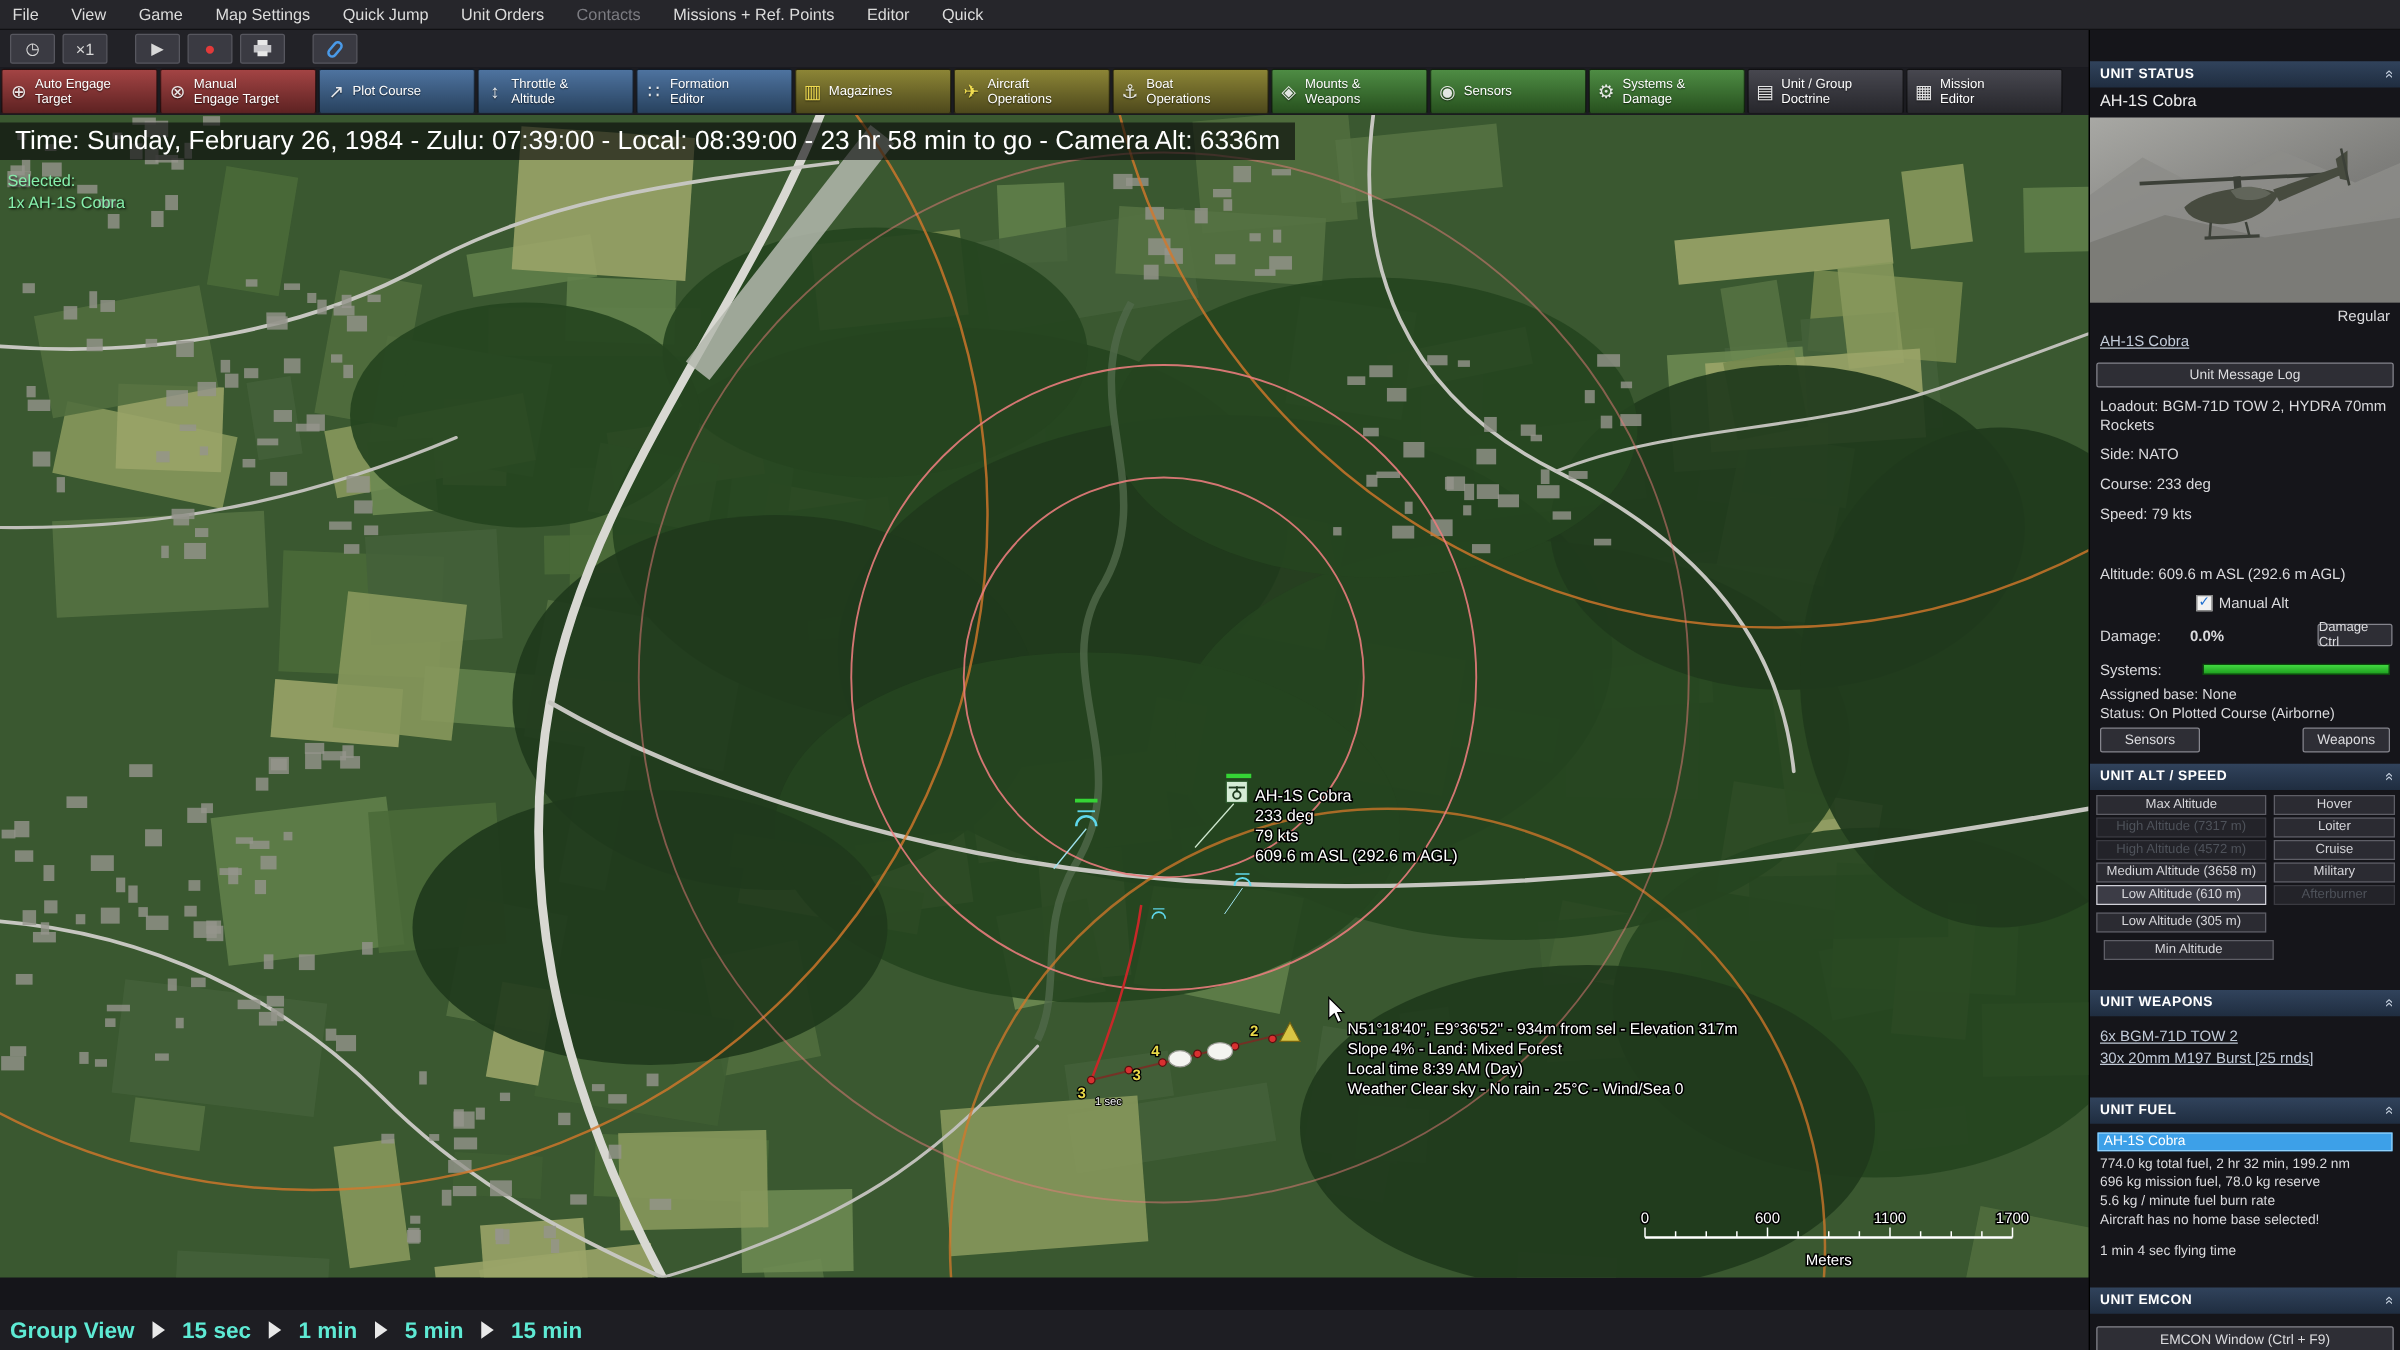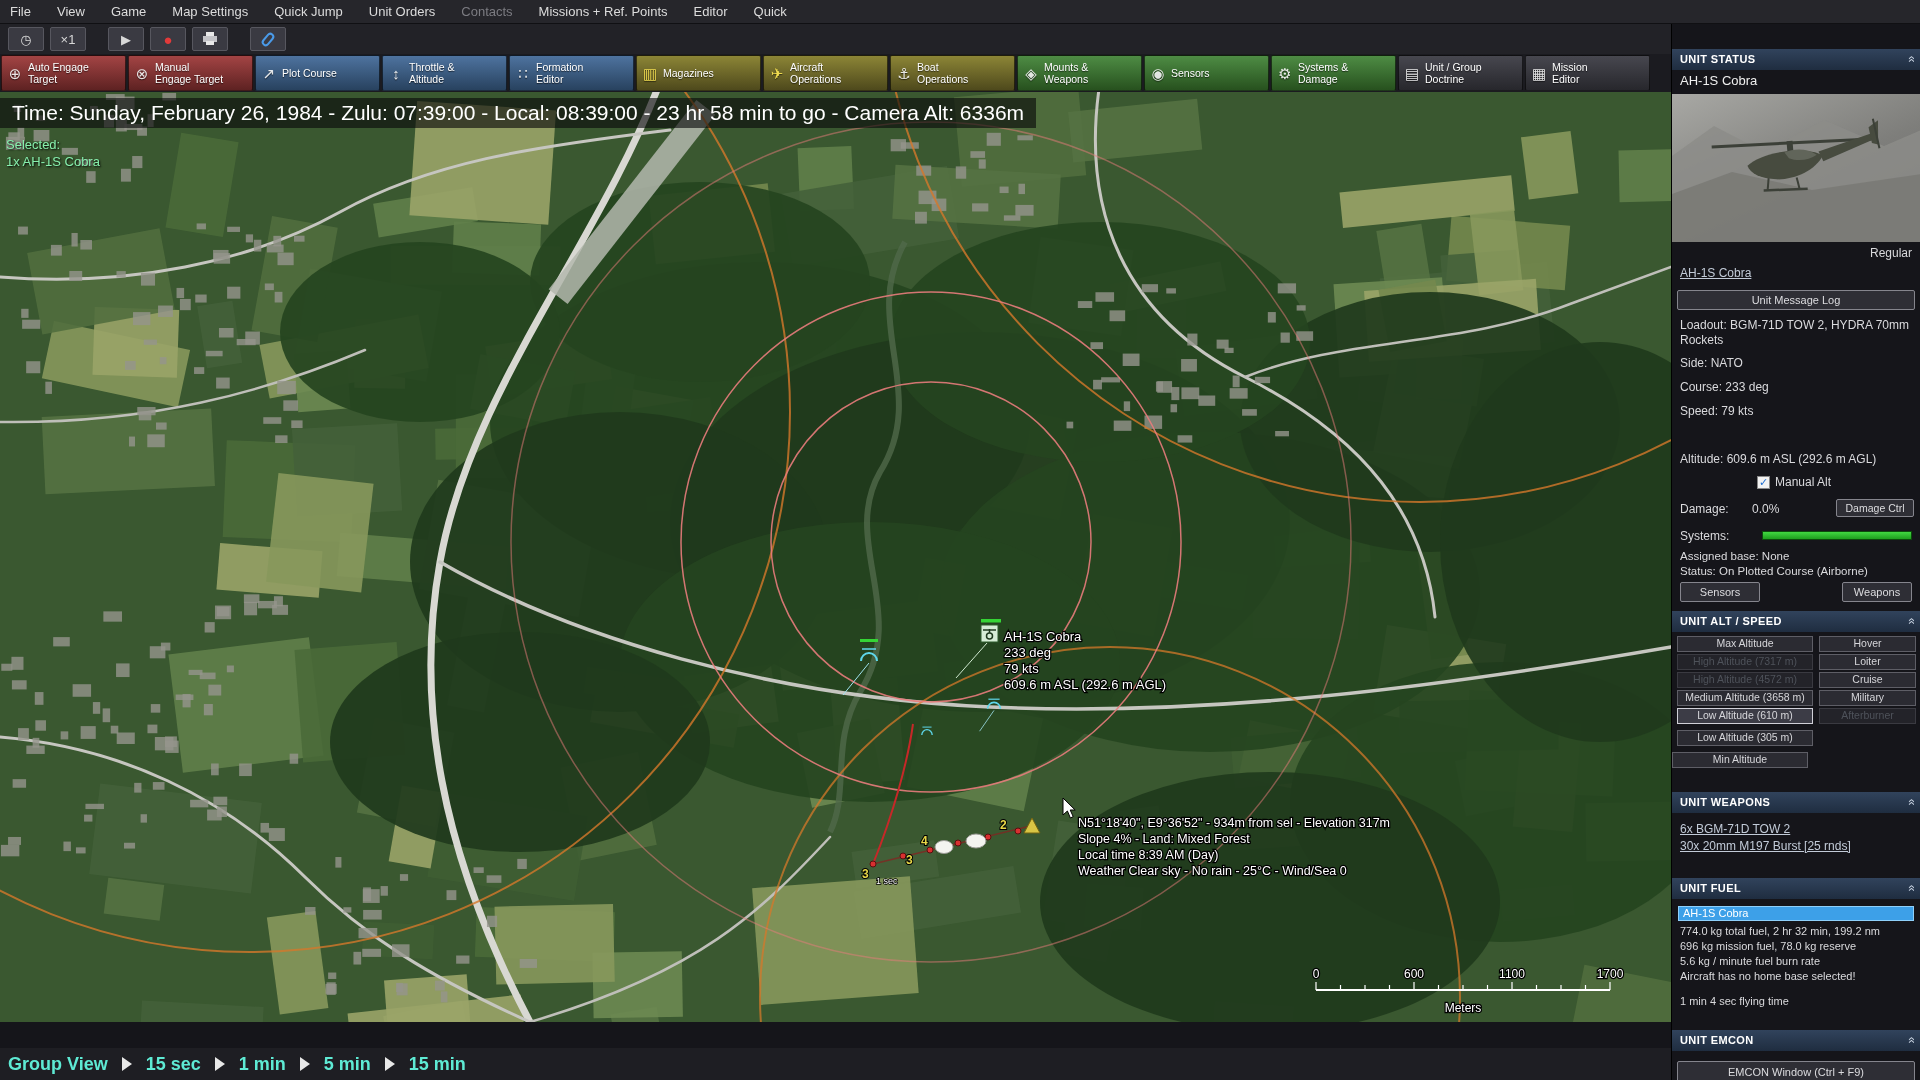--- a/index.html
+++ b/index.html
@@ -725,43 +725,43 @@
   <div class="sb-text" style="top:356px">Course: 233 deg</div>
   <div class="sb-text" style="top:380px">Speed: 79 kts</div>
   <div class="sb-text" style="top:428px">Altitude: 609.6 m ASL (292.6 m AGL)</div>
 
   <div class="cb" style="top:451px">
     <span class="box">✓</span>
     <span>Manual Alt</span>
   </div>
 
   <div class="sb-text" style="top:478px">Damage:</div>
-  <div class="sb-text" style="top:478px;left:80px;font-weight:normal">0.0%</div>
-  <div class="sb-btn" style="top:475px;right:6px;width:78px;height:18px;font-size:10.5px">Damage Ctrl</div>
+  <div class="sb-text" style="top:478px;left:80px;font-weight:bold">0.0%</div>
+  <div class="sb-btn" style="top:475px;right:6px;width:60px;height:18px;font-size:10.5px">Damage Ctrl</div>
 
   <div class="sb-text" style="top:505px">Systems:</div>
   <div class="sysbar"></div>
   <div class="sb-text" style="top:525px;font-size:11.5px">Assigned base: None</div>
   <div class="sb-text" style="top:540px;font-size:11.5px">Status: On Plotted Course (Airborne)</div>
 
   <div class="sb-btn" style="top:558px;left:8px;width:80px;height:20px">Sensors</div>
   <div class="sb-btn" style="top:558px;right:8px;width:70px;height:20px">Weapons</div>
 
   <div class="sb-header" style="top:587px">
     <span>UNIT ALT / SPEED</span>
     <span class="chev">»</span>
   </div>
 
   <div class="altbtn" style="top:612px;left:5px;width:136px">Max Altitude</div>
   <div class="altbtn disabled" style="top:630px;left:5px;width:136px">High Altitude (7317 m)</div>
   <div class="altbtn disabled" style="top:648px;left:5px;width:136px">High Altitude (4572 m)</div>
   <div class="altbtn" style="top:666px;left:5px;width:136px">Medium Altitude (3658 m)</div>
   <div class="altbtn selected" style="top:684px;left:5px;width:136px">Low Altitude (610 m)</div>
   <div class="altbtn" style="top:706px;left:5px;width:136px">Low Altitude (305 m)</div>
-  <div class="altbtn" style="top:728px;left:0;width:136px">Min Altitude</div>
+  <div class="altbtn" style="top:728px;left:11px;width:136px">Min Altitude</div>
 
   <div class="altbtn" style="top:612px;left:147px;width:97px">Hover</div>
   <div class="altbtn" style="top:630px;left:147px;width:97px">Loiter</div>
   <div class="altbtn" style="top:648px;left:147px;width:97px">Cruise</div>
   <div class="altbtn" style="top:666px;left:147px;width:97px">Military</div>
   <div class="altbtn disabled" style="top:684px;left:147px;width:97px">Afterburner</div>
 
   <div class="sb-header" style="top:768px">
     <span>UNIT WEAPONS</span>
     <span class="chev">»</span>

